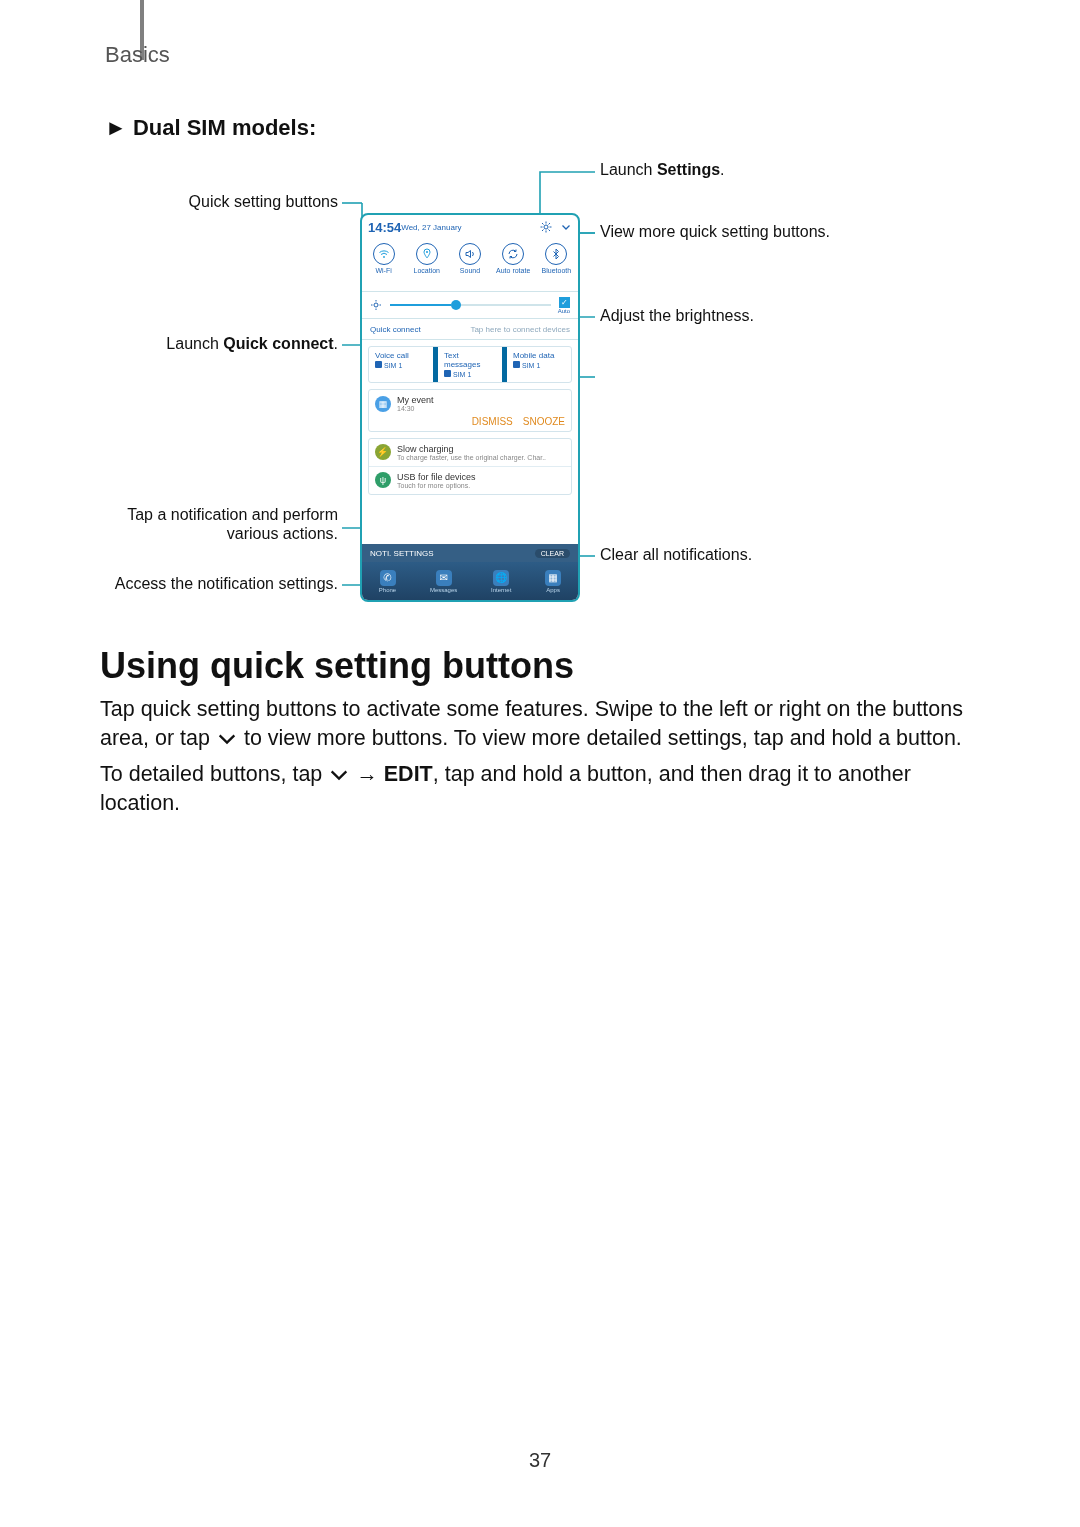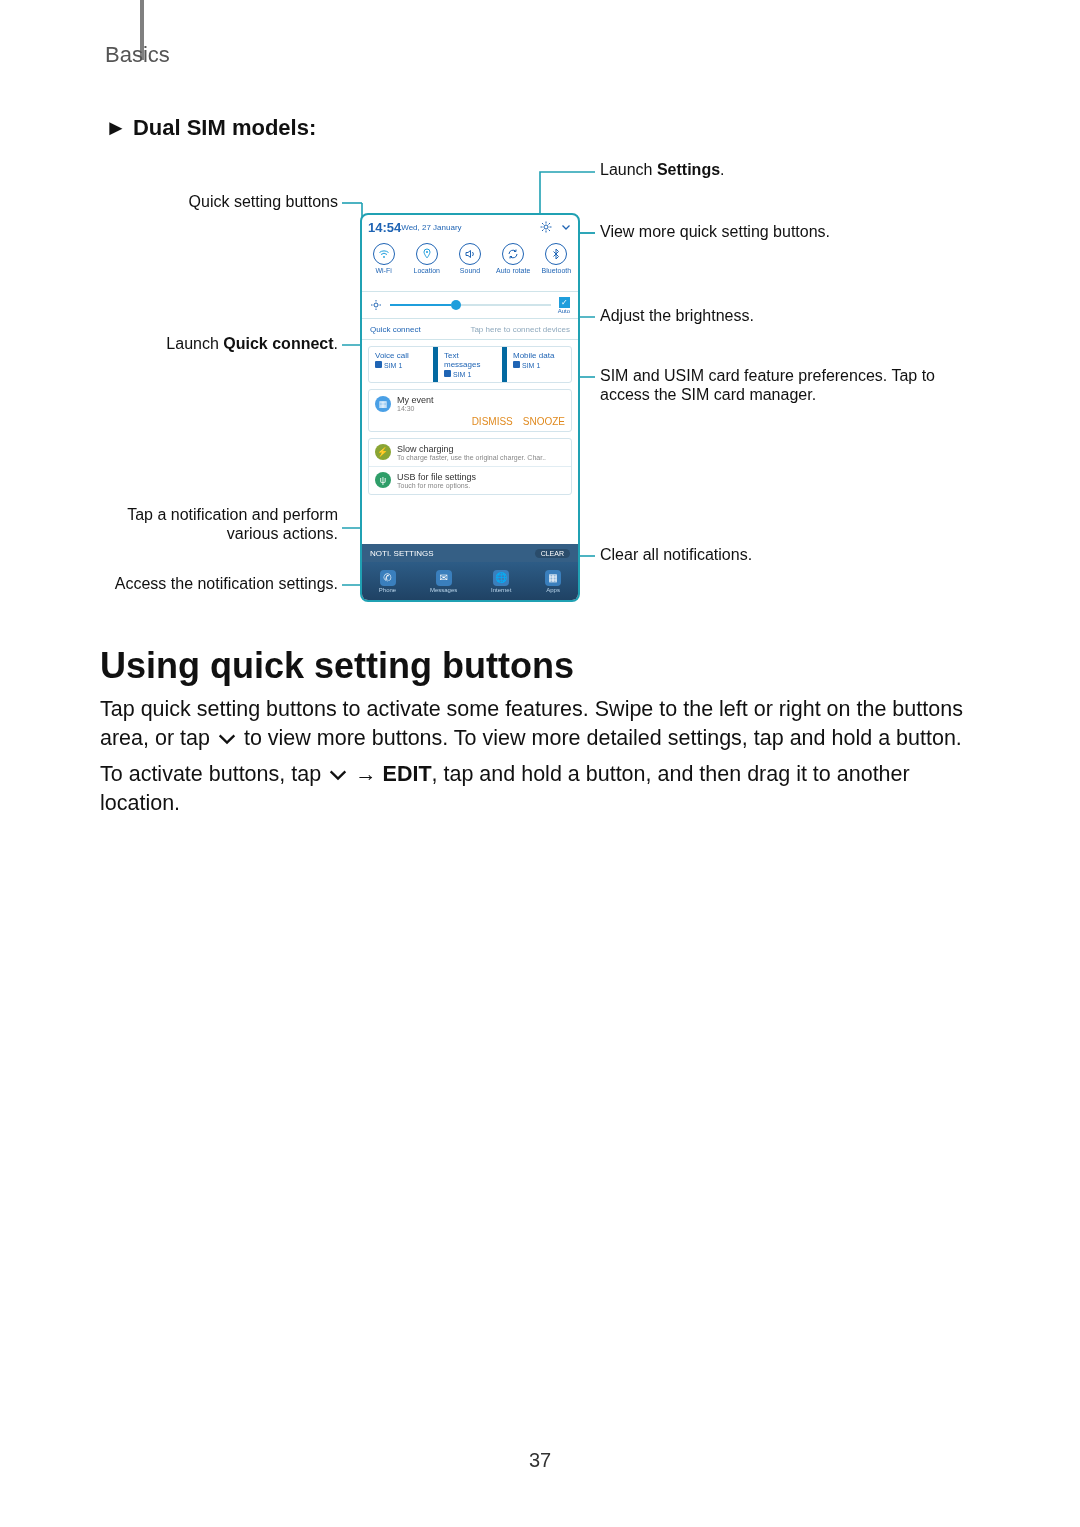--- a/index.html
+++ b/index.html
@@ -100,21 +100,20 @@
     <span>Launch </span><b>Quick connect</b><span>.</span>
   </div>
   <div class="label label-r" style="left:0;top:355px;width:238px;">Tap a notification and perform various actions.</div>
   <div class="label label-r" style="left:0;top:424px;width:238px;">Access the notification settings.</div>
 
   <div class="label" style="left:500px;top:10px;width:360px;">
     <span>Launch </span><b>Settings</b><span>.</span>
   </div>
   <div class="label" style="left:500px;top:72px;width:370px;">View more quick setting buttons.</div>
   <div class="label" style="left:500px;top:156px;width:360px;">Adjust the brightness.</div>
-  <div class="label" style="left:500px;top:216px;width:370px;">SIM and USIM card feature preferences. Tap to access the SIM card manager.</div>
   <div class="label" style="left:500px;top:395px;width:360px;">Clear all notifications.</div>
 
   <svg class="lead" style="left:0;top:0;width:880px;height:470px;">
 
     <line x1="242" y1="53" x2="262" y2="53"></line>
     <path d="M262 53 V110 H282"></path>
     <line x1="242" y1="195" x2="282" y2="195"></line>
     <line x1="242" y1="378" x2="290" y2="378"></line>
     <path d="M242 435 H275 V404 H290"></path>
 
@@ -255,21 +254,21 @@
       <div class="notif">
         <span class="notif-ic" style="background:#8aa534">⚡</span>
         <div>
           <div class="notif-t">Slow charging</div>
           <div class="notif-s">To charge faster, use the original charger. Char..</div>
         </div>
       </div>
       <div class="notif">
         <span class="notif-ic" style="background:#2f9e69">ψ</span>
         <div>
-          <div class="notif-t">USB for file settings</div>
+          <div class="notif-t">USB for file devices</div>
           <div class="notif-s">Touch for more options.</div>
         </div>
       </div>
     </div>
 
     <div class="bottom-bar">
       <span>NOTI. SETTINGS</span>
       <span class="sp"></span>
       <span class="clear-pill">CLEAR</span>
     </div>
@@ -298,20 +297,20 @@
 
 <div class="body-para" style="top:695px;">
   <span>Tap quick setting buttons to activate some features. Swipe to the left or right on the buttons area, or tap </span>
   <svg class="chev" width="22" height="18" viewBox="0 0 24 18">
       <polyline points="4,5 12,13 20,5" fill="none" stroke="#111" stroke-width="2.5"></polyline>
     </svg>
   <span> to view more buttons. To view more detailed settings, tap and hold a button.</span>
 </div>
 
 <div class="body-para" style="top:760px;">
-  <span>To activate buttons, tap </span>
+  <span>To detailed buttons, tap </span>
   <svg class="chev" width="22" height="18" viewBox="0 0 24 18">
       <polyline points="4,5 12,13 20,5" fill="none" stroke="#111" stroke-width="2.5"></polyline>
     </svg>
   <span> → </span><b>EDIT</b><span>, tap and hold a button, and then drag it to another location.</span>
 </div>
 
 <div class="page-no">37</div>
 
 </body></html>

